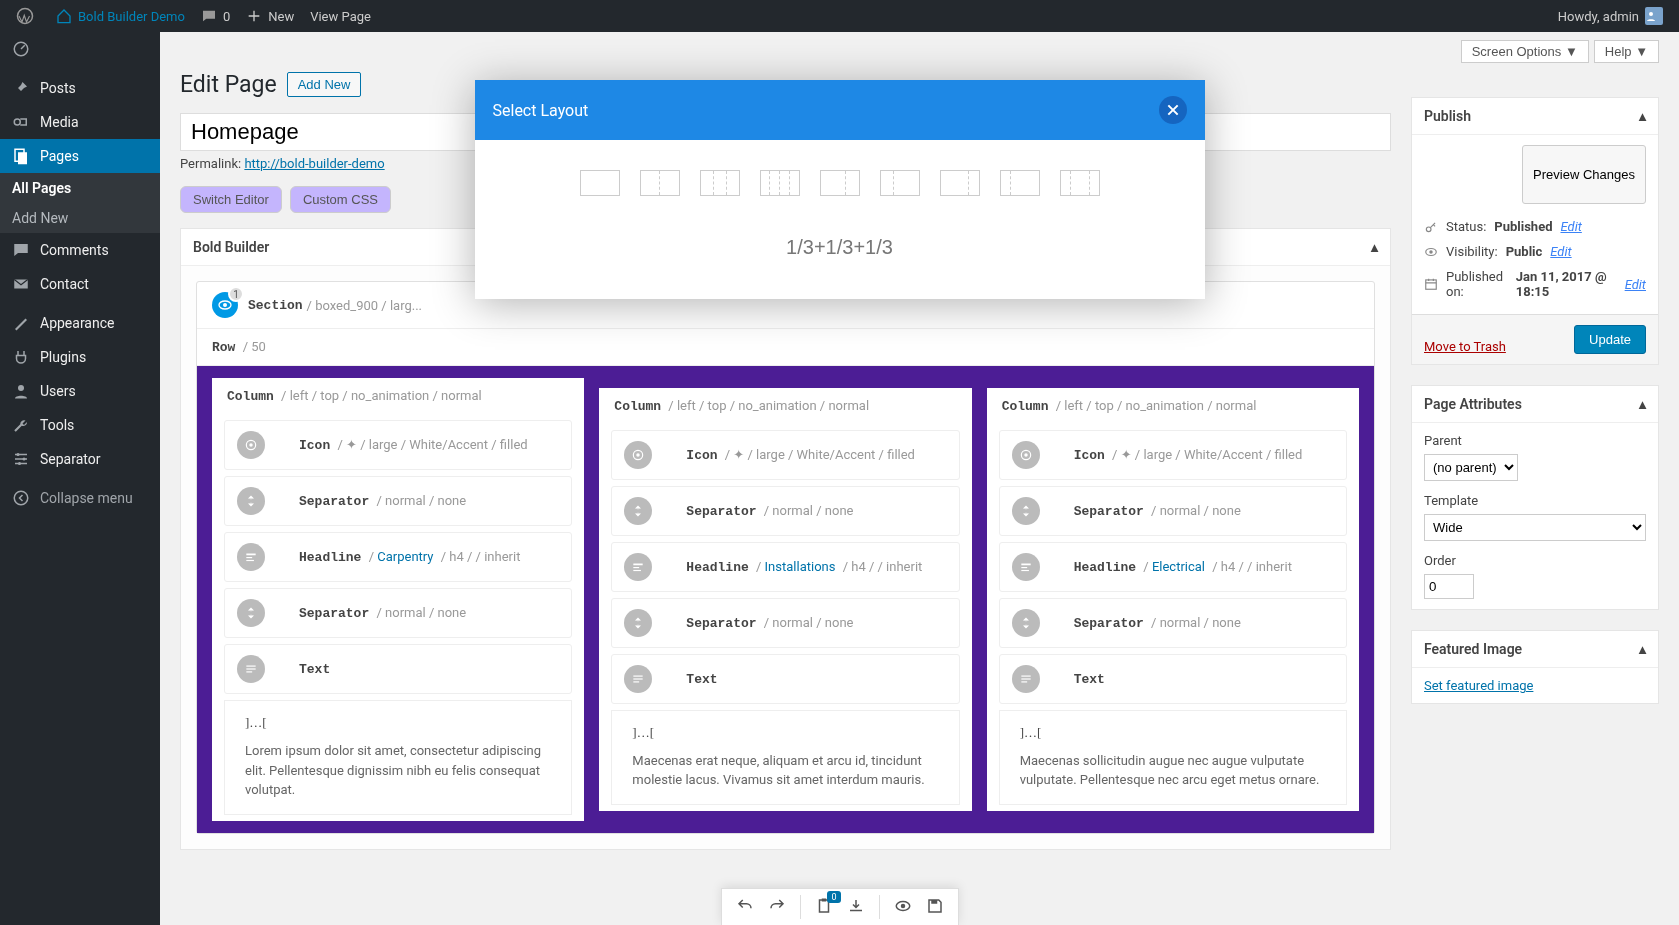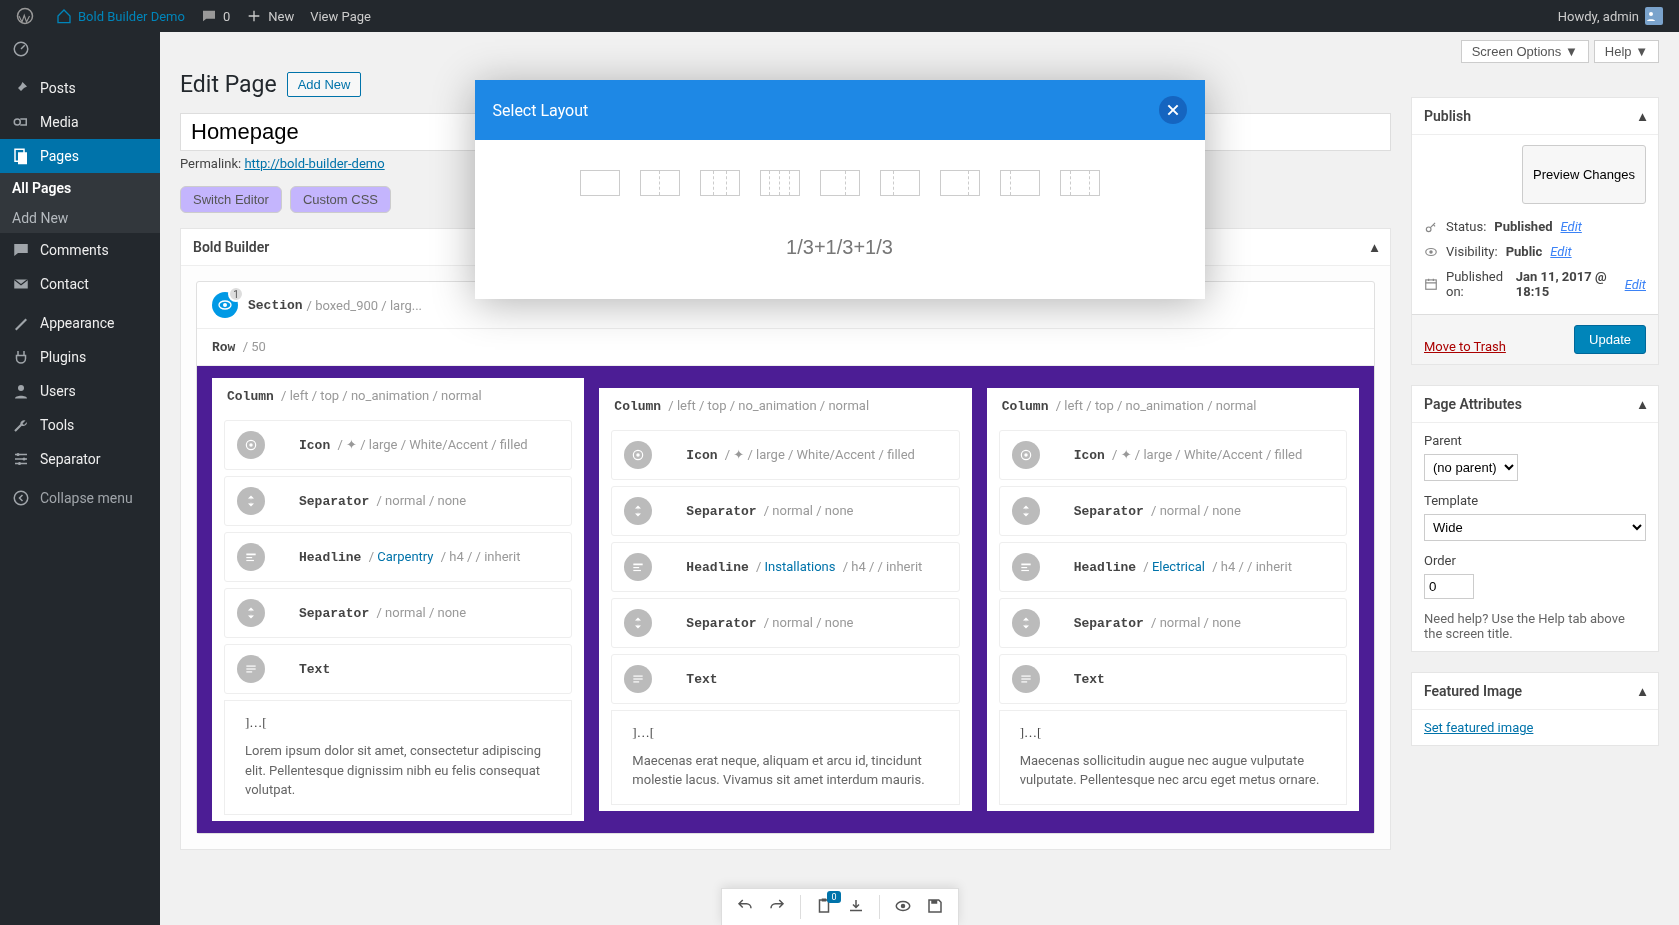--- a/index.html
+++ b/index.html
@@ -496,21 +496,20 @@
           <span>Page Attributes</span>
           <span>▴</span>
         </div>
         <div class="metabox-body">
           <div style="margin-bottom:6px;">Parent</div>
           <select class="metaselect" style="width:auto;min-width:90px;margin-bottom:12px;"><option>(no parent)</option></select>
           <div style="margin-bottom:6px;">Template</div>
           <select class="metaselect" style="margin-bottom:12px;"><option>Wide</option></select>
           <div style="margin-bottom:6px;">Order</div>
           <input class="metainput" value="0" style="">
-          <p style="margin-top:12px;color:#666;">Need help? Use the Help tab above the screen title.</p>
         </div>
       </div>
 
       <div class="metabox">
         <div class="metabox-header">
           <span>Featured Image</span>
           <span>▴</span>
         </div>
         <div class="metabox-body">
           <a style="color:#0073aa;text-decoration:underline;">Set featured image</a>

